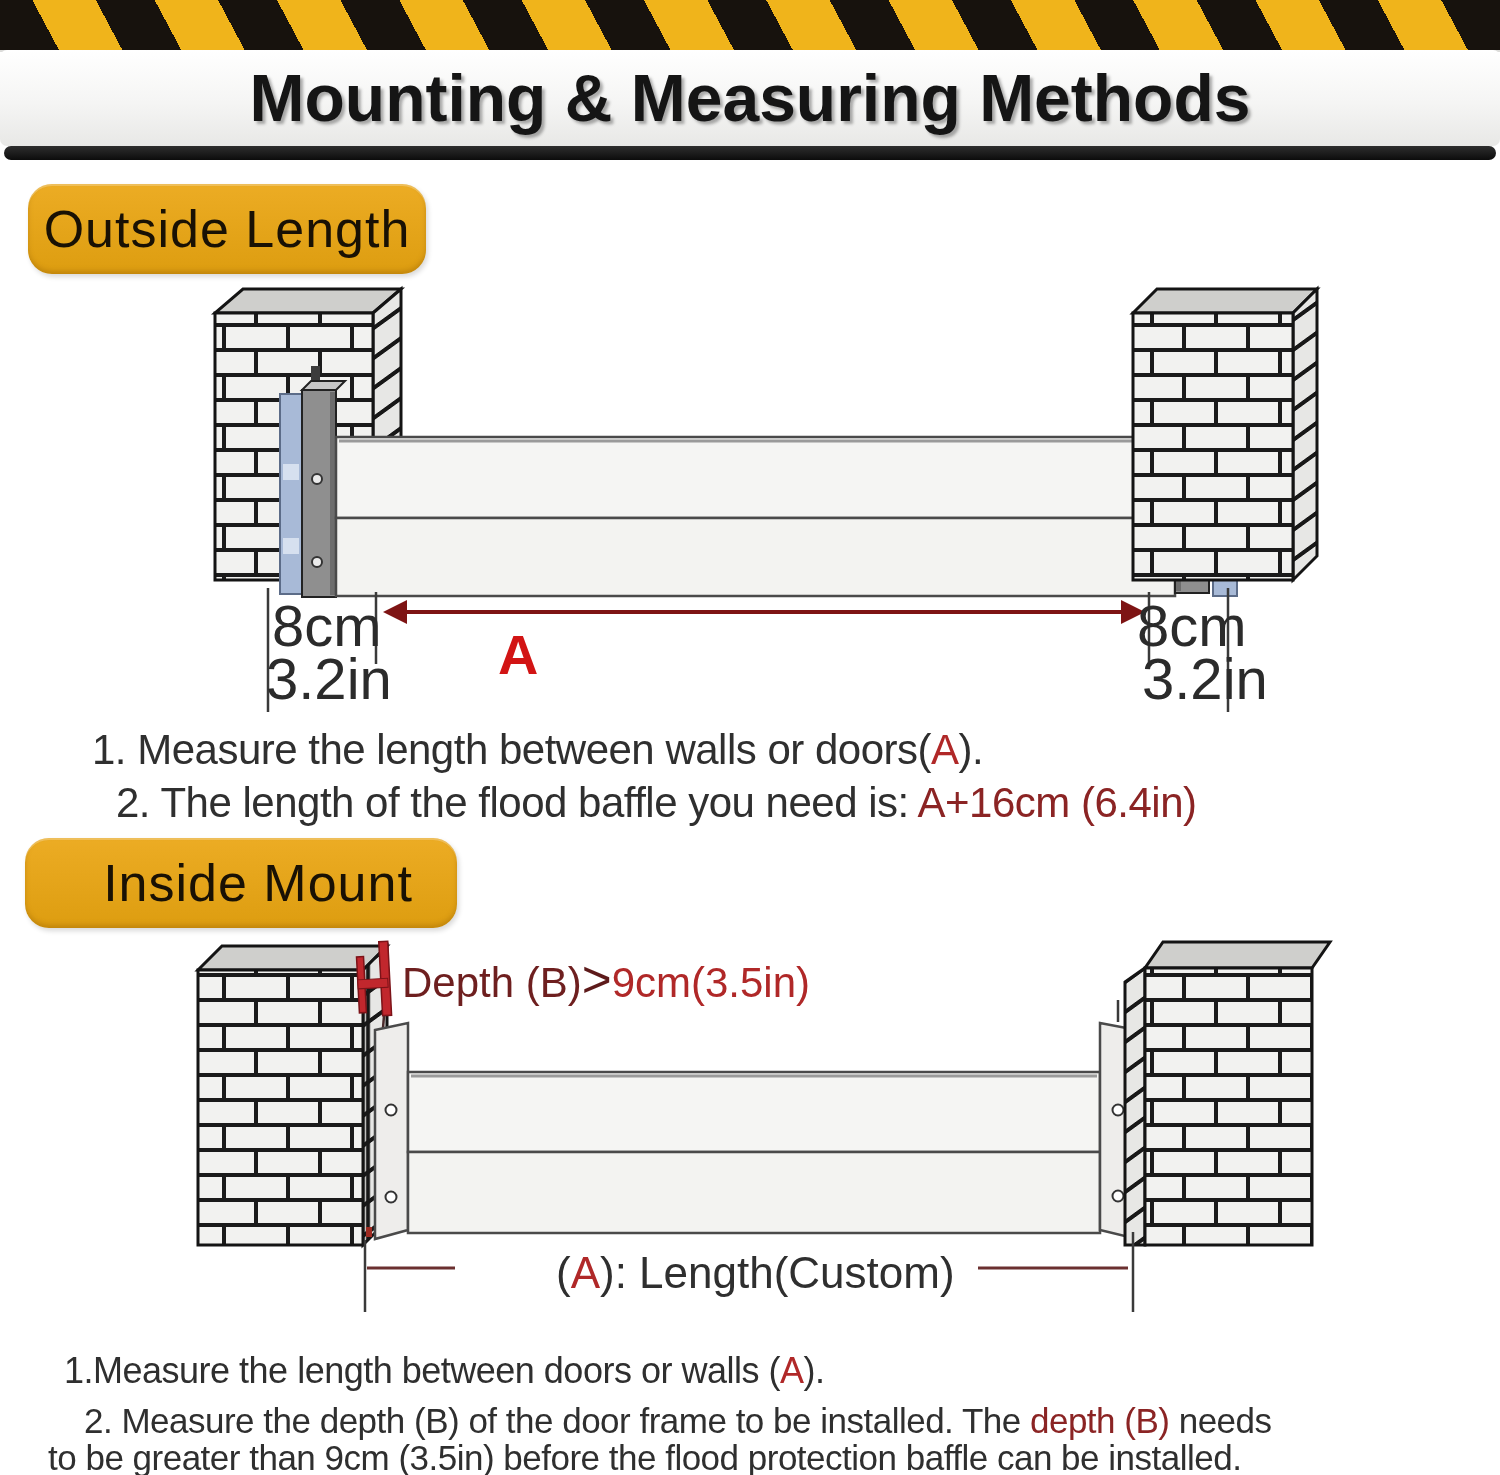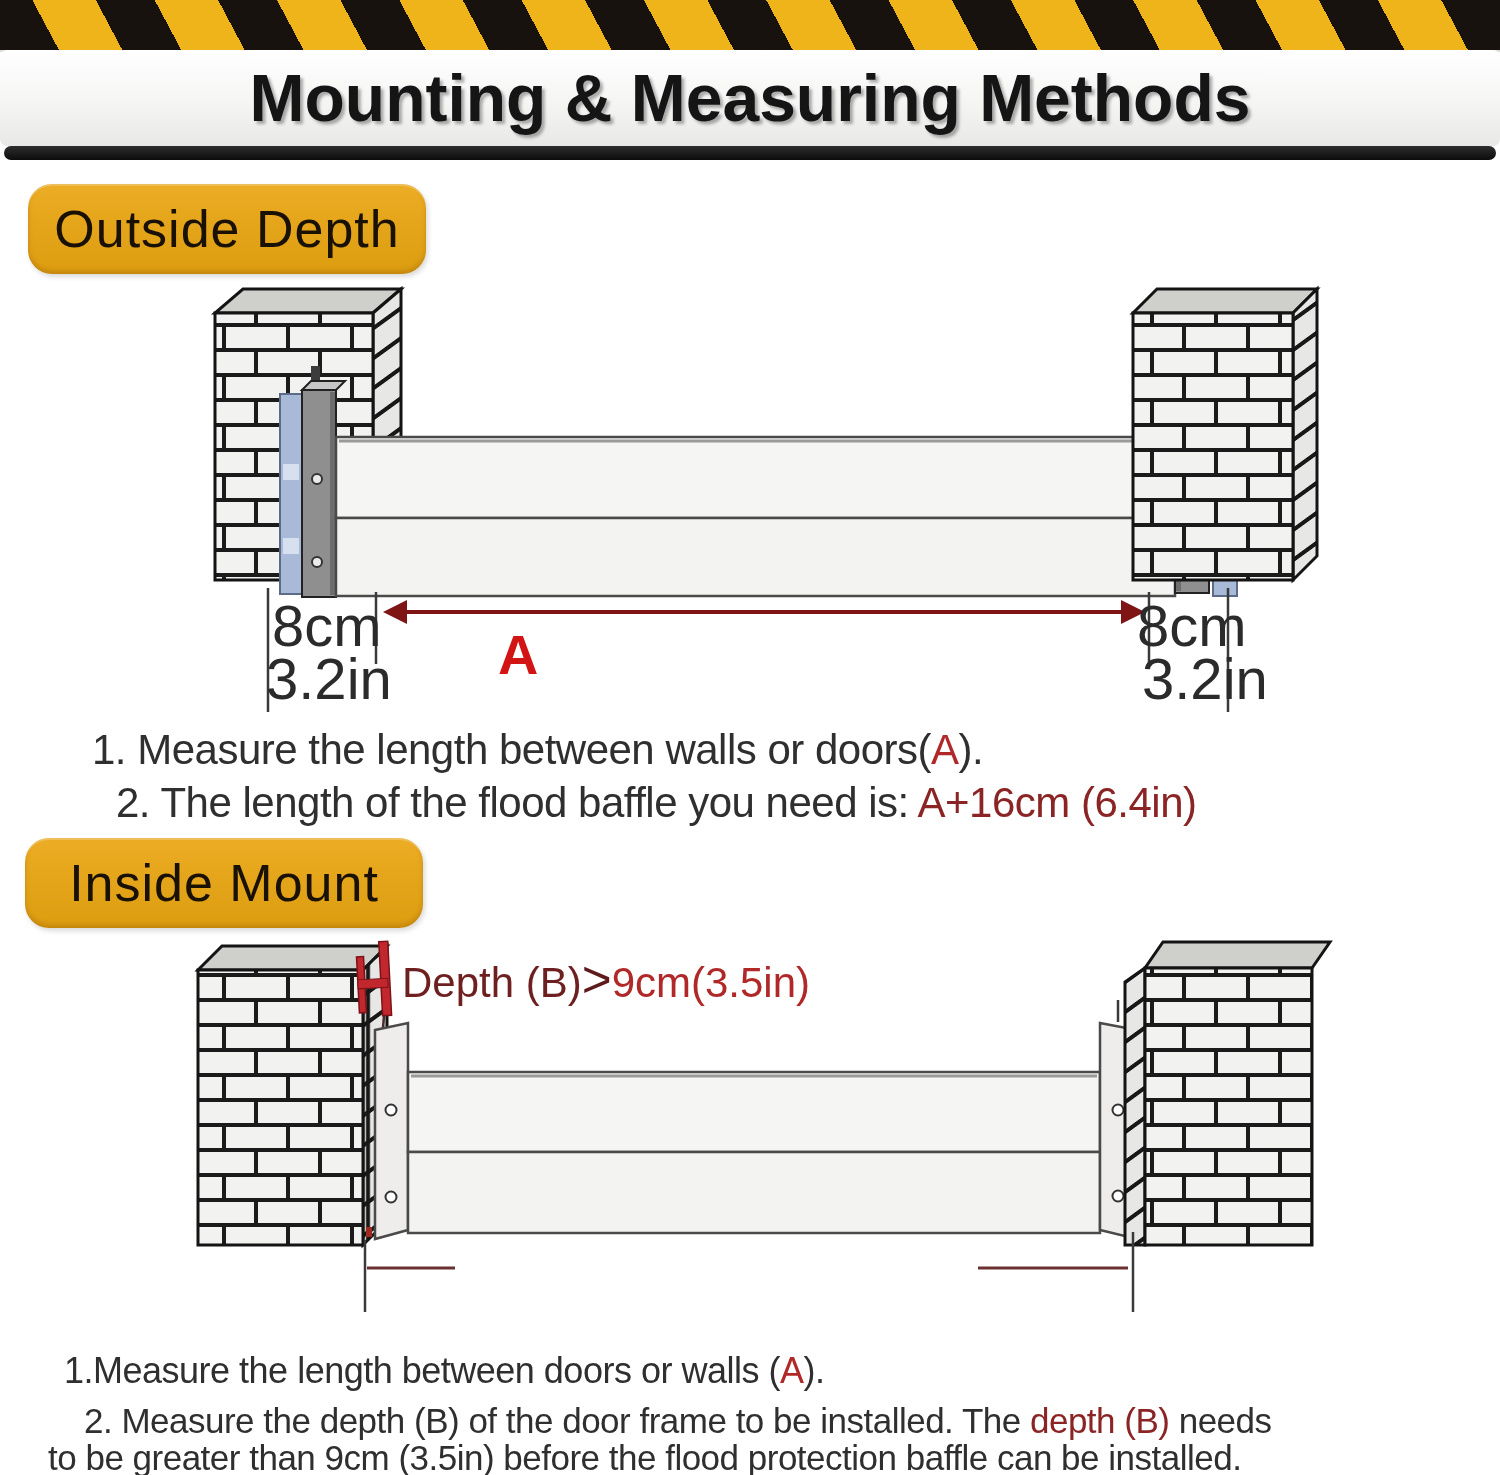--- a/index.html
+++ b/index.html
@@ -33,21 +33,21 @@
     position:absolute; width:398px; height:90px; border-radius:24px;
     background:var(--badge-yellow,#e5a51c);
     background-image:linear-gradient(180deg,#ecac24,#dd9d10);
     display:flex; align-items:center; justify-content:center;
     font-size:52px; color:#191104; letter-spacing:1px;
     box-shadow: inset 0 2px 0 rgba(255,255,255,.25),
                 inset 0 -3px 5px rgba(140,90,0,.35),
                 2px 3px 5px rgba(0,0,0,.15);
   }
   .badge-outside { left:28px; top:184px; }
-  .badge-inside  { left:25px; top:838px; }
+  .badge-inside  { left:25px; top:838px;padding-left:34px; }
   
   .diagrams { position:absolute; left:0; top:0; pointer-events:none; }
   
   .lbl { position:absolute; white-space:nowrap; color:#2b2b2b; }
   .dim { font-size:58px; }
   .arrow-lbl { font-size:42px; display:flex; align-items:baseline; letter-spacing:-1px; color:#333; }
   .len-lbl { font-size:44px; color:#2f2f2f; }
   .depth-lbl { font-size:42px; display:flex; align-items:baseline; }
   .step-out { font-size:42px; color:#2f2f2f; letter-spacing:-0.5px;text-align:center; }
   .step-in  { font-size:36px; color:#2f2f2f; letter-spacing:-0.5px; }
@@ -63,21 +63,21 @@
 <body>
 
 <div class="stage">
 
   <div class="hazard"></div>
   <div class="titleband">
     <h1 class="title">Mounting &amp; Measuring Methods</h1>
   </div>
   <div class="darkbar"></div>
 
-  <div class="badge badge-outside">Outside Depth</div>
+  <div class="badge badge-outside">Outside Length</div>
   <div class="badge badge-inside">Inside Mount</div>
 
   <svg class="diagrams" width="1500" height="1475" viewBox="0 0 1500 1475" xmlns="http://www.w3.org/2000/svg">
     <defs>
       <pattern id="brickF" width="64" height="50" patternUnits="userSpaceOnUse">
         <rect width="64" height="50" fill="#1b1b1b"></rect>
         <rect x="2" y="2" width="60" height="21" fill="#f2f2f0"></rect>
         <rect x="-30" y="27" width="60" height="21" fill="#f2f2f0"></rect>
         <rect x="34" y="27" width="60" height="21" fill="#f2f2f0"></rect>
       </pattern>
@@ -212,17 +212,18 @@
     </div>
 
   <div class="lbl step-out" style="left:92px; top:726px;"><span>1. Measure the length between walls or doors(</span><span class="seg-red">A</span><span>).</span></div>
   <div class="lbl step-out" style="left:92px; top:779px;margin-left:24px;"><span>2. The length of the flood baffle you need is: </span><span class="seg-darkred">A+16cm (6.4in)</span></div>
 
   <div class="lbl depth-lbl" style="left:402px; top:950px;">
       <span class="seg-maroon">Depth (B) </span>
       <span class="seg-maroon-big">&gt;</span>
       <span class="seg-red">9cm(3.5in)</span>
     </div>
+  <div class="lbl len-lbl" style="left:556px; top:1248px;"><span>(</span><span class="seg-red">A</span><span>): Length(Custom)</span></div>
 
   <div class="lbl step-in" style="left:64px; top:1350px;"><span>1.Measure the length between doors or walls (</span><span class="seg-red">A</span><span>).</span></div>
   <div class="lbl step-in2" style="left:84px; top:1401px;"><span>2. Measure the depth (B) of the door frame to be installed. The </span><span class="seg-darkred">depth (B)</span><span> needs</span></div>
   <div class="lbl step-in2" style="left:48px; top:1438px;"><span>to be greater than 9cm (3.5in) before the flood protection baffle can be installed.</span></div>
 </div>
 
 </body></html>

